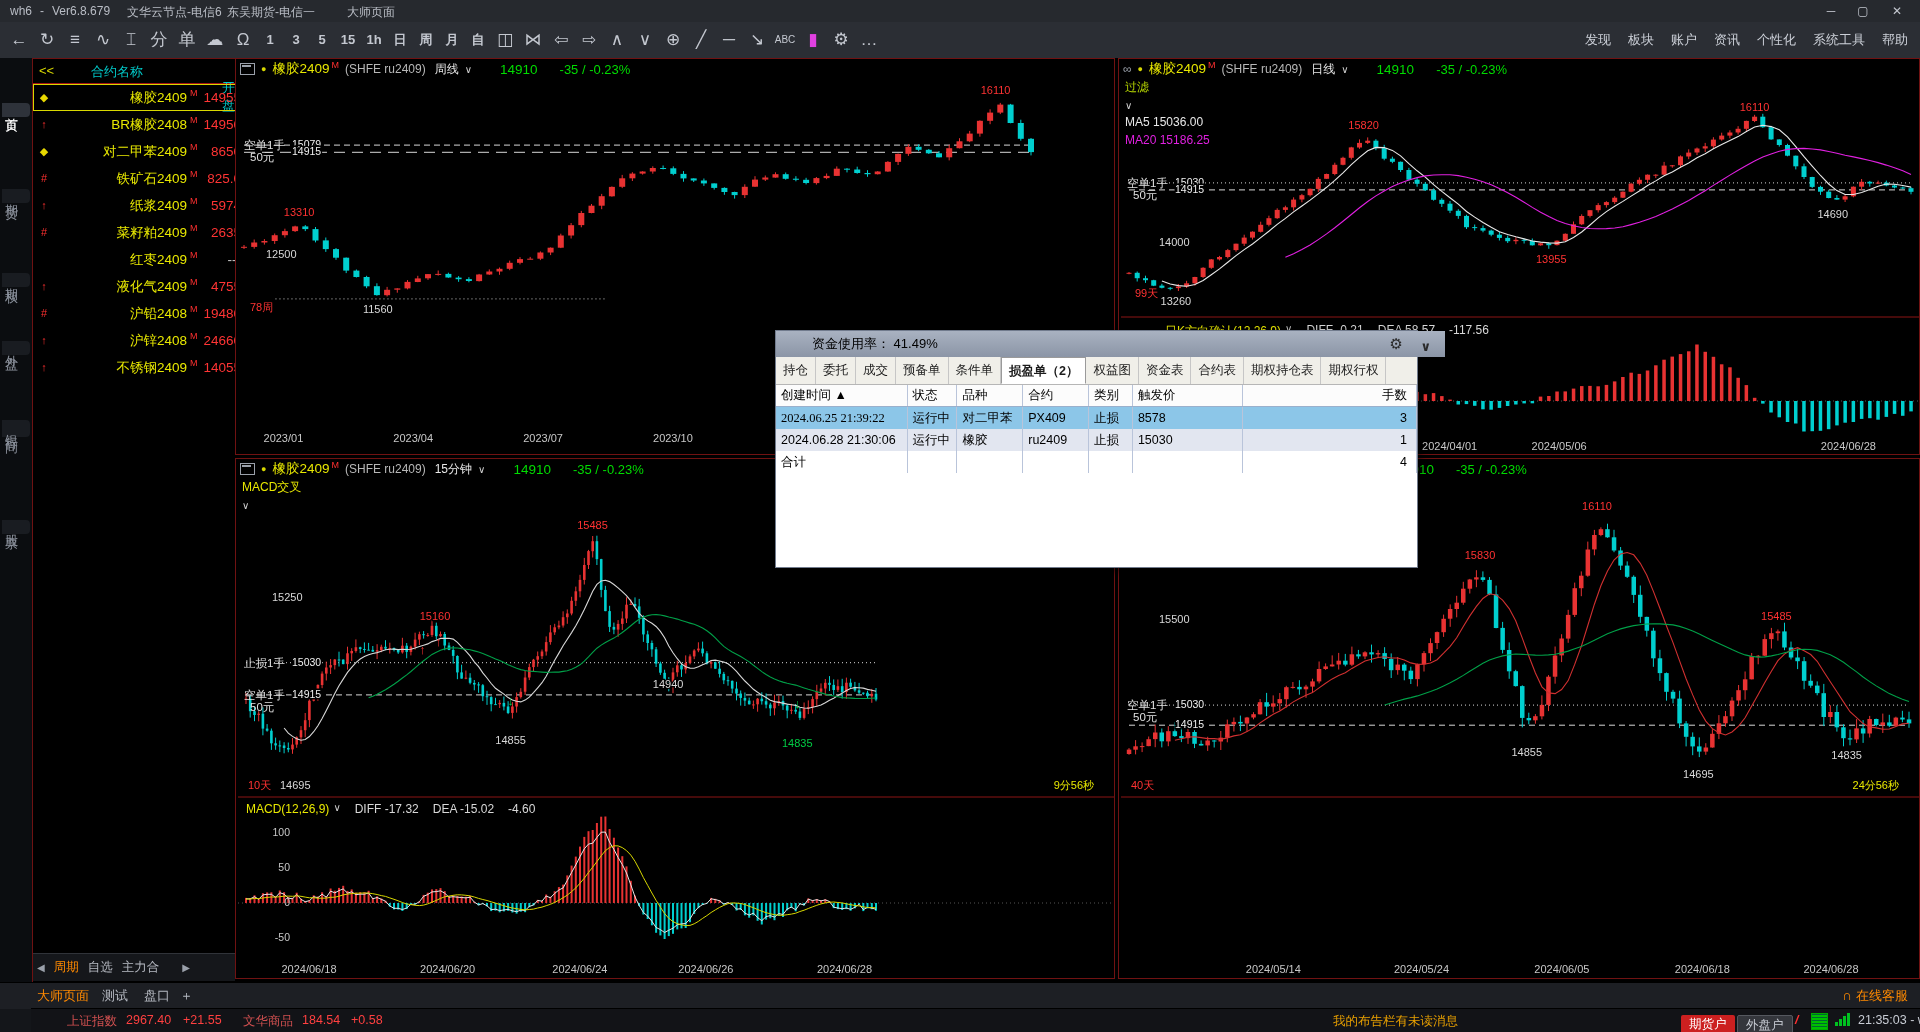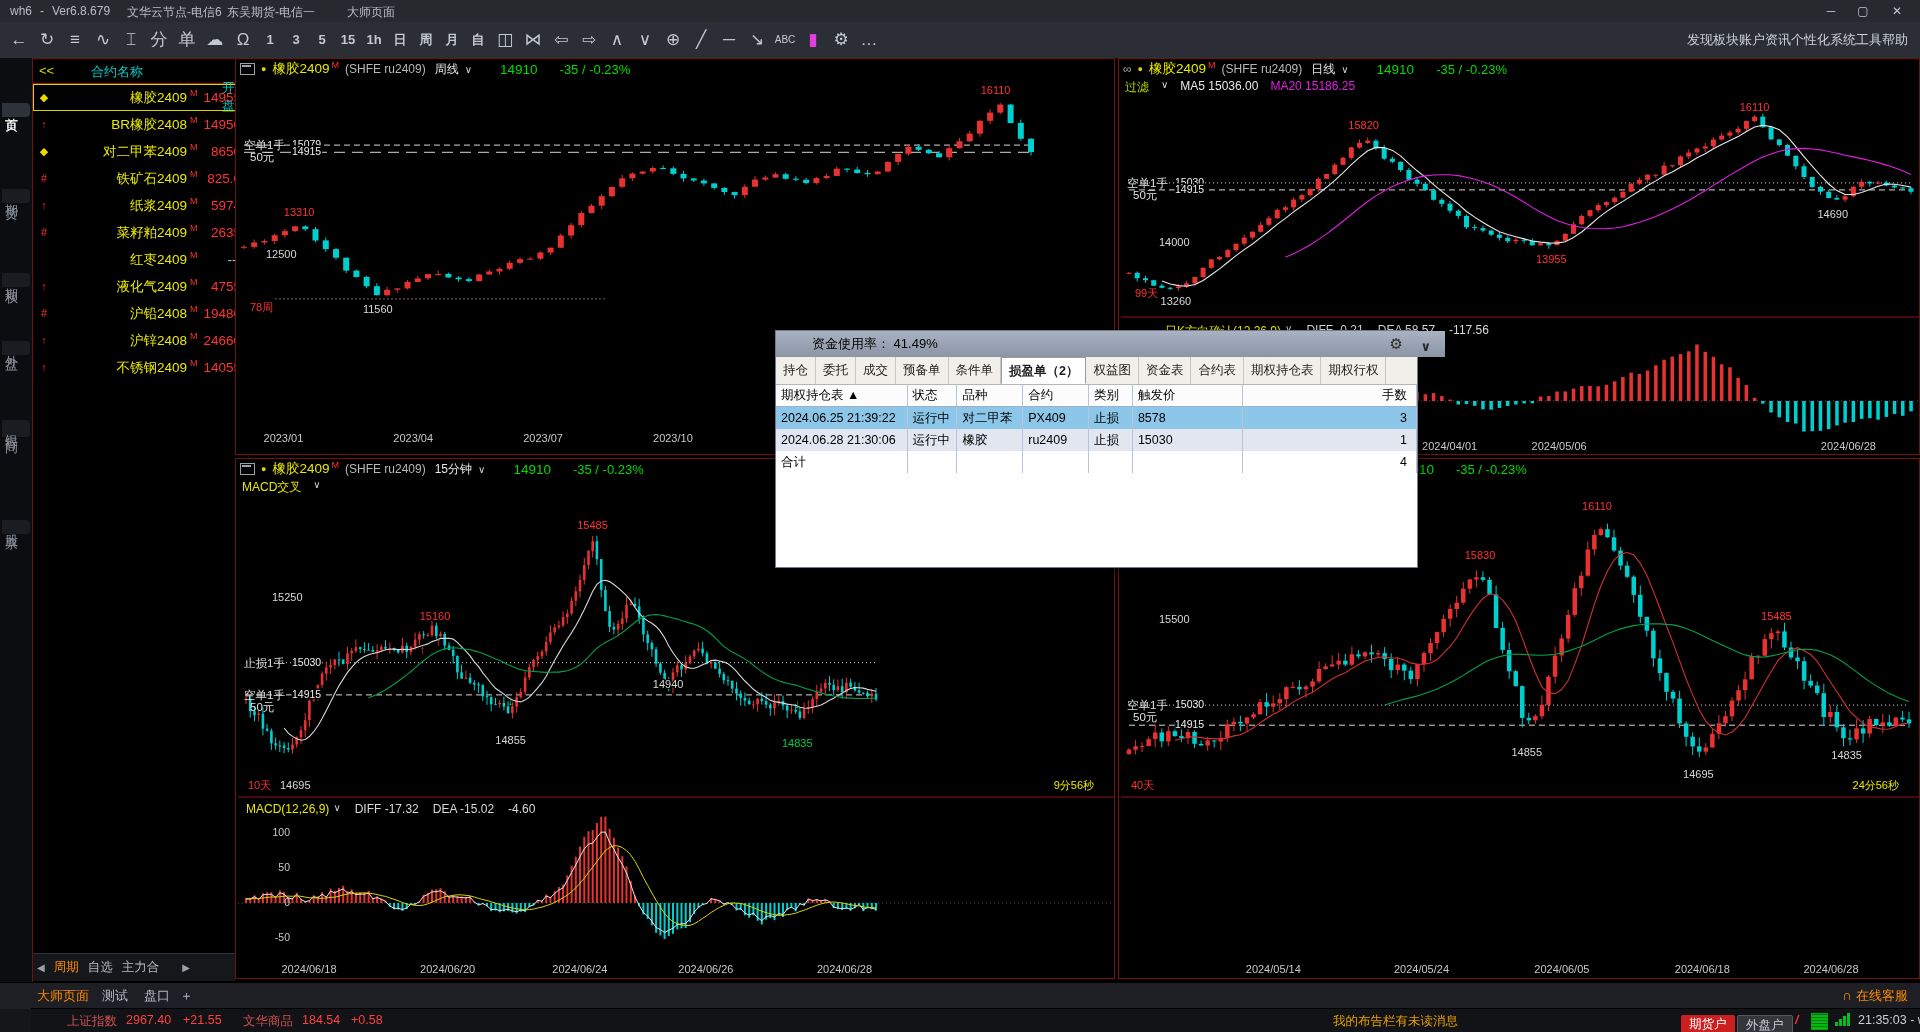--- a/index.html
+++ b/index.html
@@ -8,21 +8,21 @@
   .abs{position:absolute;}
   
   .titlebar{left:0;top:0;width:1920px;height:22px;background:#26292e;font-size:12px;color:#b9bdc5;}
   .titlebar span{position:absolute;top:4px;white-space:nowrap;}
   .winbtn{width:26px;text-align:center;cursor:default;color:#c3c7cf;}
   
   .toolbar{left:0;top:22px;width:1920px;height:36px;background:#2b2e34;border-bottom:1px solid #17181b;}
   #toolbar-icons{position:absolute;left:6px;top:0;height:36px;display:flex;align-items:center;gap:2px;}
   .tbi{display:inline-block;min-width:26px;text-align:center;font-size:17px;color:#c4c8d0;line-height:34px;}
   .tbi.period{font-size:13px;font-weight:bold;min-width:24px;}
-  #toolbar-menu{position:absolute;right:12px;top:0;height:36px;display:flex;align-items:center;gap:0;font-size:13px;color:#ccd0d8;}
+  #toolbar-menu{position:absolute;right:12px;top:0;height:36px;display:flex;align-items:center;gap:17px;font-size:13px;color:#ccd0d8;}
   
   .sidebar{left:0;top:58px;width:32px;height:924px;background:#0b0d10;}
   .vtab{position:absolute;left:2px;width:28px;writing-mode:vertical-lr;text-orientation:upright;text-align:center;font-size:13px;letter-spacing:3px;color:#8b919c;background:#191c21;border-radius:0 4px 4px 0;padding:4px 0;}
   .vtab.active{background:#2e323a;color:#fff;}
   
   .watchlist{left:32px;top:58px;width:203px;height:924px;background:#000;border:1px solid #6e1212;overflow:hidden;}
   .wl-head{position:absolute;left:0;top:0;width:203px;height:24px;border-bottom:1px solid #a81414;color:#00c8c8;font-size:13px;}
   .wl-rows{position:absolute;left:0;top:25px;width:203px;}
   .wl-row{position:relative;height:27px;line-height:27px;white-space:nowrap;}
   .wl-row.sel{outline:1px solid #d8d800;outline-offset:-1px;}
@@ -44,21 +44,21 @@
   .cm{color:#ff3030;font-size:9px;position:relative;top:-4px;margin-left:-4px;}
   .cexch{color:#b8b8b8;}
   .cperiod{color:#e8e8e8;font-size:12px;margin-left:3px;}
   .cchev{color:#d0d0d0;font-size:10px;}
   .cprice{color:#00dc00;font-size:13.5px;margin-left:22px;}
   .cchange{color:#00dc00;font-size:13px;margin-left:16px;}
   .subhead{display:flex;gap:14px;white-space:nowrap;font-size:12px;z-index:3;}
   .sh-title{color:#e8e800;}
   .sh-chev{color:#d0d0d0;font-size:10px;margin-left:-10px;}
   .sh-val{color:#d8d8d8;}
-  .ol-row2{left:6px;top:20px;display:flex;gap:12px;font-size:12px;white-space:nowrap;z-index:3;}
+  .ol-row2{left:6px;top:20px;display:flex;gap:4px;font-size:12px;white-space:nowrap;z-index:3;flex-direction:column;}
   .sig{color:#b8d800;}
   .ma5{color:#e8e8e8;}
   .ma20{color:#e020e0;}
   
   .fpanel{left:775px;top:330px;width:643px;height:238px;background:#fff;border:1px solid #717b8d;box-shadow:2px 3px 8px rgba(0,0,0,.55);z-index:50;box-sizing:border-box;}
   .fp-title{position:absolute;left:0;top:0;width:100%;height:26px;background:linear-gradient(#a9b2c1,#8b95a6);color:#000;font-size:13px;line-height:26px;padding-left:28px;}
   .fp-title .t{margin-left:8px;}
   .fp-gear{position:absolute;right:42px;top:4px;color:#2a2a2a;font-size:15px;line-height:18px;}
   .fp-chev{position:absolute;right:14px;top:3px;color:#2a2a2a;font-size:13px;font-weight:bold;}
   .fp-tabs{position:absolute;left:0;top:26px;width:100%;height:27px;background:#f0efe9;border-bottom:1px solid #b6b6b6;display:flex;align-items:stretch;text-align:center;}
@@ -1583,30 +1583,30 @@
         <span class="fp-tab">条件单</span>
         <span class="fp-tab active">损盈单（2）</span>
         <span class="fp-tab">权益图</span>
         <span class="fp-tab">资金表</span>
         <span class="fp-tab">合约表</span>
         <span class="fp-tab">期权持仓表</span>
         <span class="fp-tab">期权行权</span>
       </div>
     <div class="fp-table" id="fp-table">
         <div class="fp-tr fp-th">
-          <div class="fp-td" style="width: 132px;">期权持仓表 ▲</div>
+          <div class="fp-td" style="width: 132px;">创建时间 ▲</div>
           <div class="fp-td" style="width: 50px;">状态</div>
           <div class="fp-td" style="width: 66px;">品种</div>
           <div class="fp-td" style="width: 66px;">合约</div>
           <div class="fp-td" style="width: 44px;">类别</div>
           <div class="fp-td" style="width: 110px;">触发价</div>
           <div class="fp-td num" style="width: 175px;">手数</div>
         </div>
         <div class="fp-tr " style="background: rgb(140, 198, 232);">
-          <div class="fp-td" style="width: 132px;">2024.06.25 21:39:22</div>
+          <div class="fp-td" style="width: 132px; font-family: Liberation Serif, serif;">2024.06.25 21:39:22</div>
           <div class="fp-td" style="width: 50px;">运行中</div>
           <div class="fp-td" style="width: 66px;">对二甲苯</div>
           <div class="fp-td" style="width: 66px;">PX409</div>
           <div class="fp-td" style="width: 44px;">止损</div>
           <div class="fp-td" style="width: 110px;">8578</div>
           <div class="fp-td num" style="width: 175px;">3</div>
         </div>
         <div class="fp-tr " style="background: rgb(226, 230, 240);">
           <div class="fp-td" style="width: 132px;">2024.06.28 21:30:06</div>
           <div class="fp-td" style="width: 50px;">运行中</div>

